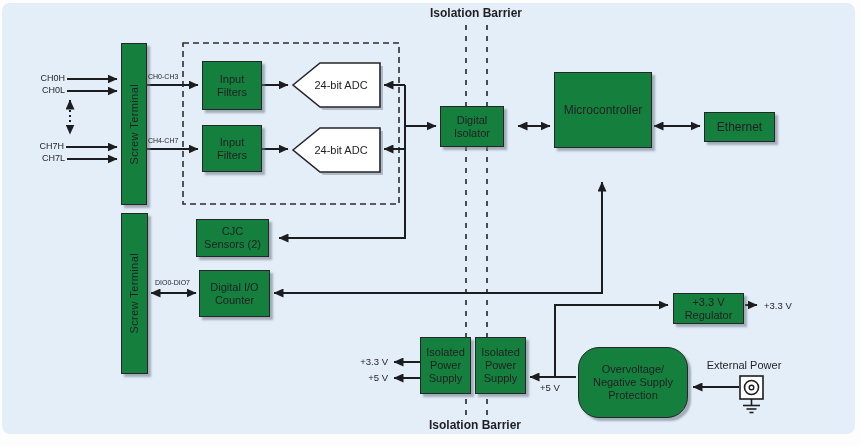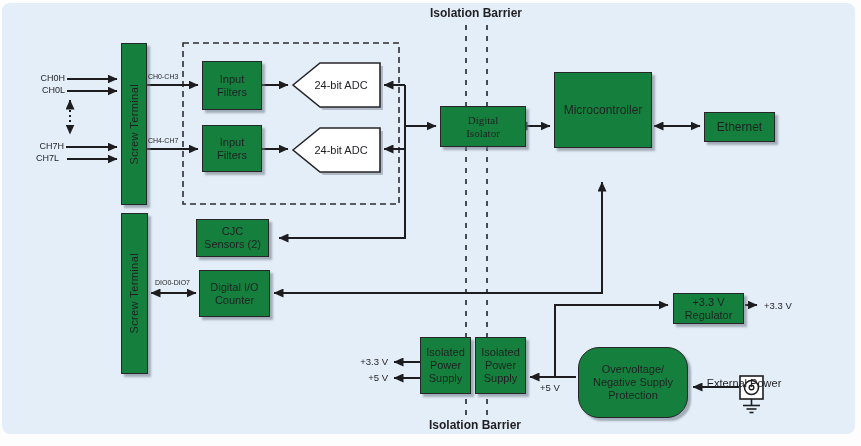--- a/index.html
+++ b/index.html
@@ -14,21 +14,21 @@
        white-space:pre-line;font-size:11px;line-height:1.18;color:#1f1f23;z-index:2;}
   .box.big{font-size:12px;}
   .vert{writing-mode:vertical-rl;transform:rotate(180deg);font-size:11px;
         letter-spacing:.4px;white-space:nowrap;}
   .lbl{position:absolute;color:#1f1f23;z-index:3;white-space:nowrap;}
   .barrier{font-weight:bold;font-size:12px;width:140px;text-align:center;}
   .ch{font-size:9px;width:38px;text-align:right;}
   .tiny{font-size:7px;letter-spacing:0;}
   .pwr{font-size:9.5px;}
   .pwr.r{width:48px;text-align:right;}
-  .ext{font-size:11px;width:100px;text-align:center;margin-top:18px;}
+  .ext{font-size:11px;width:100px;text-align:center;}
   .adc-lbl{position:absolute;width:76px;height:44px;display:flex;align-items:center;
            justify-content:center;font-size:11px;color:#1f1f23;z-index:3;}
 </style>
 </head>
 <body>
 
 <div class="canvas">
   <div class="fig-bg"></div>
 
   <svg class="wires" width="861" height="446" viewBox="0 0 861 446">
@@ -97,21 +97,21 @@
   <div class="box" style="left:121px;top:43px;width:26px;height:162px;">
     <span class="vert">Screw Terminal</span>
   </div>
   <div class="box" style="left:121px;top:213px;width:27px;height:161px;">
     <span class="vert">Screw Terminal</span>
   </div>
   <div class="box" style="left:202px;top:61px;width:60px;height:49px;">Input
 Filters</div>
   <div class="box" style="left:202px;top:125px;width:60px;height:47px;">Input
 Filters</div>
-  <div class="box" style="left:440px;top:106px;width:86px;height:41px;font-family:Liberation Serif, serif;">Digital
+  <div class="box" style="left:440px;top:106px;width:64px;height:41px;">Digital
 Isolator</div>
   <div class="box big" style="left:554px;top:72px;width:98px;height:76px;">Microcontroller</div>
   <div class="box big" style="left:704px;top:112px;width:71px;height:30px;">Ethernet</div>
   <div class="box" style="left:196px;top:219px;width:73px;height:38px;">CJC
 Sensors (2)</div>
   <div class="box" style="left:199px;top:270px;width:71px;height:47px;text-align:center;">Digital I/O
 Counter</div>
   <div class="box" style="left:420px;top:337px;width:51px;height:57px;">Isolated
 Power
 Supply</div>
@@ -126,21 +126,21 @@
 
   <div class="adc-lbl" style="left:303px;top:63px;">24-bit ADC</div>
   <div class="adc-lbl" style="left:303px;top:128px;">24-bit ADC</div>
 
   <div class="lbl barrier" style="left:406px;top:6px;">Isolation Barrier</div>
   <div class="lbl barrier" style="left:405px;top:418px;">Isolation Barrier</div>
 
   <div class="lbl ch" style="left:27px;top:73px;">CH0H</div>
   <div class="lbl ch" style="left:27px;top:85px;">CH0L</div>
   <div class="lbl ch" style="left:26px;top:141px;">CH7H</div>
-  <div class="lbl ch" style="left:21px;top:153px;">CH7L</div>
+  <div class="lbl ch" style="left:27px;top:153px;">CH7L</div>
 
   <div class="lbl tiny" style="left:148px;top:73px;">CH0-CH3</div>
   <div class="lbl tiny" style="left:148px;top:137px;">CH4-CH7</div>
   <div class="lbl tiny" style="left:155px;top:279px;">DIO0-DIO7</div>
 
   <div class="lbl pwr r" style="left:340px;top:356px;">+3.3 V</div>
   <div class="lbl pwr r" style="left:340px;top:372px;">+5 V</div>
   <div class="lbl pwr" style="left:540px;top:382px;">+5 V</div>
   <div class="lbl pwr" style="left:764px;top:300px;">+3.3 V</div>
   <div class="lbl ext" style="left:694px;top:359px;">External Power</div>

